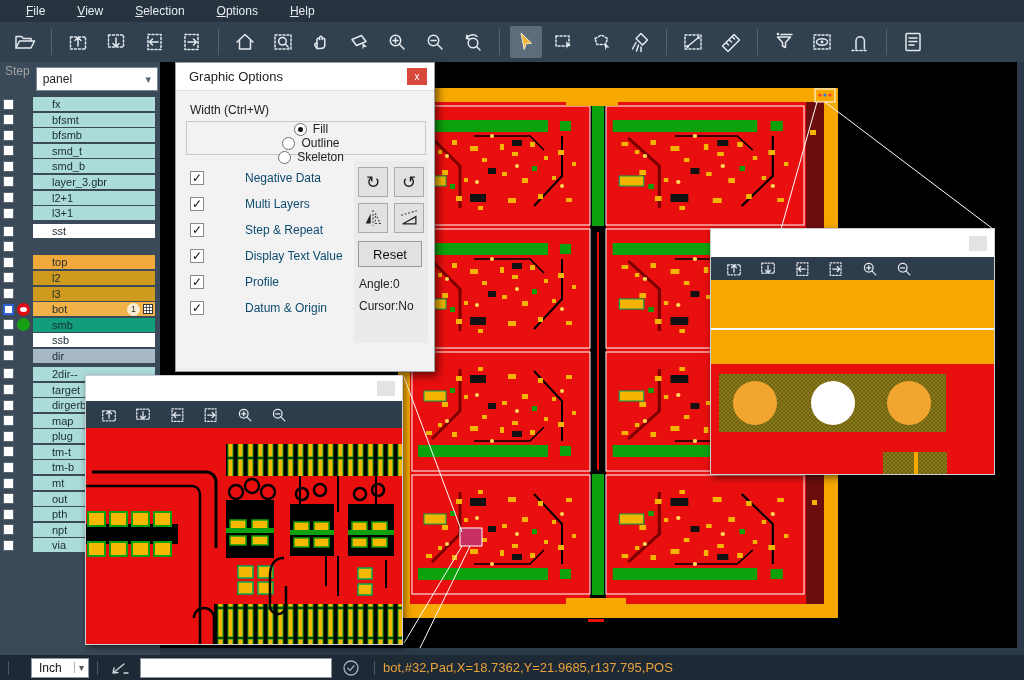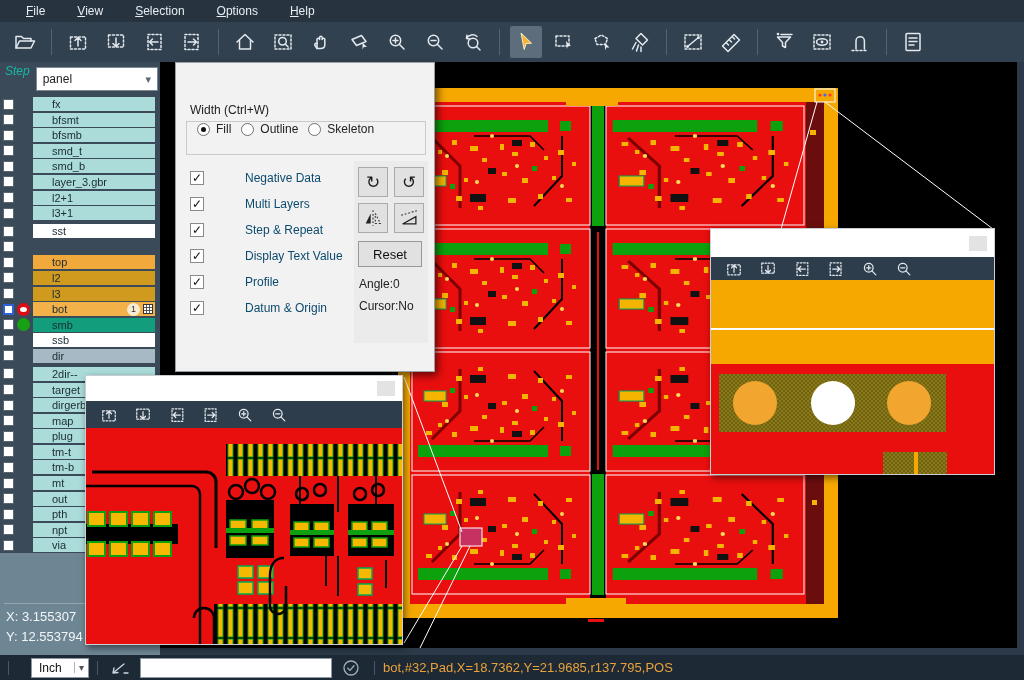--- a/index.html
+++ b/index.html
@@ -21,21 +21,21 @@
     margin:0 3px; border-radius:2px; }
   .tbtn.active { background:#5d6d7b; }
   .tbtn svg { width:24px; height:24px; }
   .tsep { width:1px; height:26px; background:#55636f; margin:0 7px; }
 
   .icon-stroke { stroke:#e3e9ef; fill:none; stroke-width:1.5; stroke-linecap:round; stroke-linejoin:round; }
 
   
   #sidebar { left:0; top:62px; width:160px; height:593px; background:#3b4a59; }
   #step-row { position:absolute; left:0; top:4px; width:160px; height:26px; display:flex; align-items:center; }
-  #step-label { color:#14b8a6; font-size:12px; margin:0 6px 16px 5px;font-style:italic; }
+  #step-label { color:#a3a3a3; font-size:12px; margin:0 6px 16px 5px; }
   #step-combo { flex:1; height:24px; background:#fff; border:1px solid #7b8894; margin-right:2px;
     display:flex; align-items:center; font-size:12px; color:#222; padding-left:6px; }
   #step-combo .chev { margin-left:auto; color:#5a6670; font-size:11px; padding-right:6px; }
   #layer-list { position:absolute; left:0; top:35px; width:160px; }
   .lgroup { margin-bottom:4px; }
   .lrow { display:flex; align-items:center; height:14px; margin-bottom:1.6px; }
   .lcb { width:11px; height:11px; background:#fff; border:1px solid #59656f; margin-left:3px; flex:0 0 auto; }
   .lcb.active { border:2px solid #2f62d8; }
   .ldot { width:13px; height:13px; border-radius:50%; margin-left:3px; flex:0 0 auto; position:relative; }
   .ldot.red { background:#e00b12; }
@@ -72,21 +72,21 @@
   
   #dialog { left:175px; top:62px; width:260px; height:310px; background:#f2f2f2;
     border:1px solid #9aa0a6; box-shadow:3px 4px 8px rgba(0,0,0,.55); }
   #dialog-title { height:28px; background:#fff; display:flex; align-items:center;
     border-bottom:1px solid #e0e0e0; }
   #dialog-title span { font-size:13px; color:#222; margin-left:13px; }
   #dialog-close { margin-left:auto; margin-right:7px; width:20px; height:17px; background:#d6493c;
     color:#fff; font-size:10px; display:flex; align-items:center; justify-content:center; }
   #width-label { position:absolute; left:14px; top:40px; font-size:12px; color:#222; }
   #radio-box { position:absolute; left:10px; top:58px; width:240px; height:34px;
-    border:1px solid #c9c9c9; display:flex; align-items:flex-start; }
+    border:1px solid #c9c9c9; display:flex; align-items:center;flex-direction:column; }
   .radio { display:flex; align-items:center; margin-left:10px; font-size:12px; color:#222; }
   .rdot { width:13px; height:13px; border:1px solid #707070; border-radius:50%; background:#fff;
     margin-right:6px; position:relative; }
   .rdot.sel::after { content:""; position:absolute; left:3px; top:3px; width:5px; height:5px;
     border-radius:50%; background:#111; }
   #cb-col { position:absolute; left:14px; top:102px; }
   .dcb-row { display:flex; align-items:center; height:26px; }
   .dcb { width:14px; height:14px; background:#fff; border:1px solid #8a8a8a; margin-right:9px;
     font-size:12px; line-height:13px; text-align:center; color:#111; }
   .dcb-label { font-size:12px; color:#0c4a6e;margin-left:32px; }
@@ -553,25 +553,20 @@
             <span class="ldot-spacer"></span>
             <span class="lbar" style="background: rgb(171, 220, 217);">npt</span>
           </div>
           <div class="lrow">
             <span class="lcb"></span>
             <span class="ldot-spacer"></span>
             <span class="lbar" style="background: rgb(171, 220, 217);">via</span>
           </div>
         </div>
       </div>
-    <div id="side-bottom">
-      <div id="side-divider"></div>
-      <div id="coord-x" class="coord">X: 3.155307</div>
-      <div id="coord-y" class="coord">Y: 12.553794</div>
-    </div>
   </div>
 
   <svg id="canvas" class="abs" viewBox="160 62 857 593" width="857" height="593">
     <defs>
       <g id="bd">
         <rect x="6" y="14" width="130" height="12" fill="#0da10d"></rect>
         <rect x="148" y="15" width="11" height="10" fill="#0da10d"></rect>
         <path d="M20 32 L48 60 L48 102" stroke="#7d0000" stroke-width="3" fill="none"></path>
         <path d="M150 30 V70 L122 100" stroke="#000" stroke-width="2" fill="none"></path>
         <path d="M62 30 h56 l14 14" stroke="#000" stroke-width="1.5" fill="none"></path>
@@ -676,20 +671,24 @@
       <rect x="460" y="528" width="22" height="18" fill="#b0489a" fill-opacity="0.6" stroke="#fff" stroke-width="1"></rect>
       <line x1="462" y1="532" x2="404" y2="377" stroke="#fff" stroke-width="1"></line>
       <line x1="462" y1="546" x2="404" y2="643" stroke="#fff" stroke-width="1"></line>
       <line x1="470" y1="546" x2="420" y2="648" stroke="#fff" stroke-width="1"></line>
     </g>
   </svg>
   <div id="right-strip" class="abs"></div>
   <div id="hscroll-strip" class="abs"></div>
 
   <div id="dialog" class="abs">
+    <div id="dialog-title">
+      <span>Graphic Options</span>
+      <div id="dialog-close">x</div>
+    </div>
     <div id="width-label">Width (Ctrl+W)</div>
     <div id="radio-box">
         <div class="radio">
           <span class="rdot sel"></span>
           <span>Fill</span>
         </div>
         <div class="radio">
           <span class="rdot"></span>
           <span>Outline</span>
         </div>

